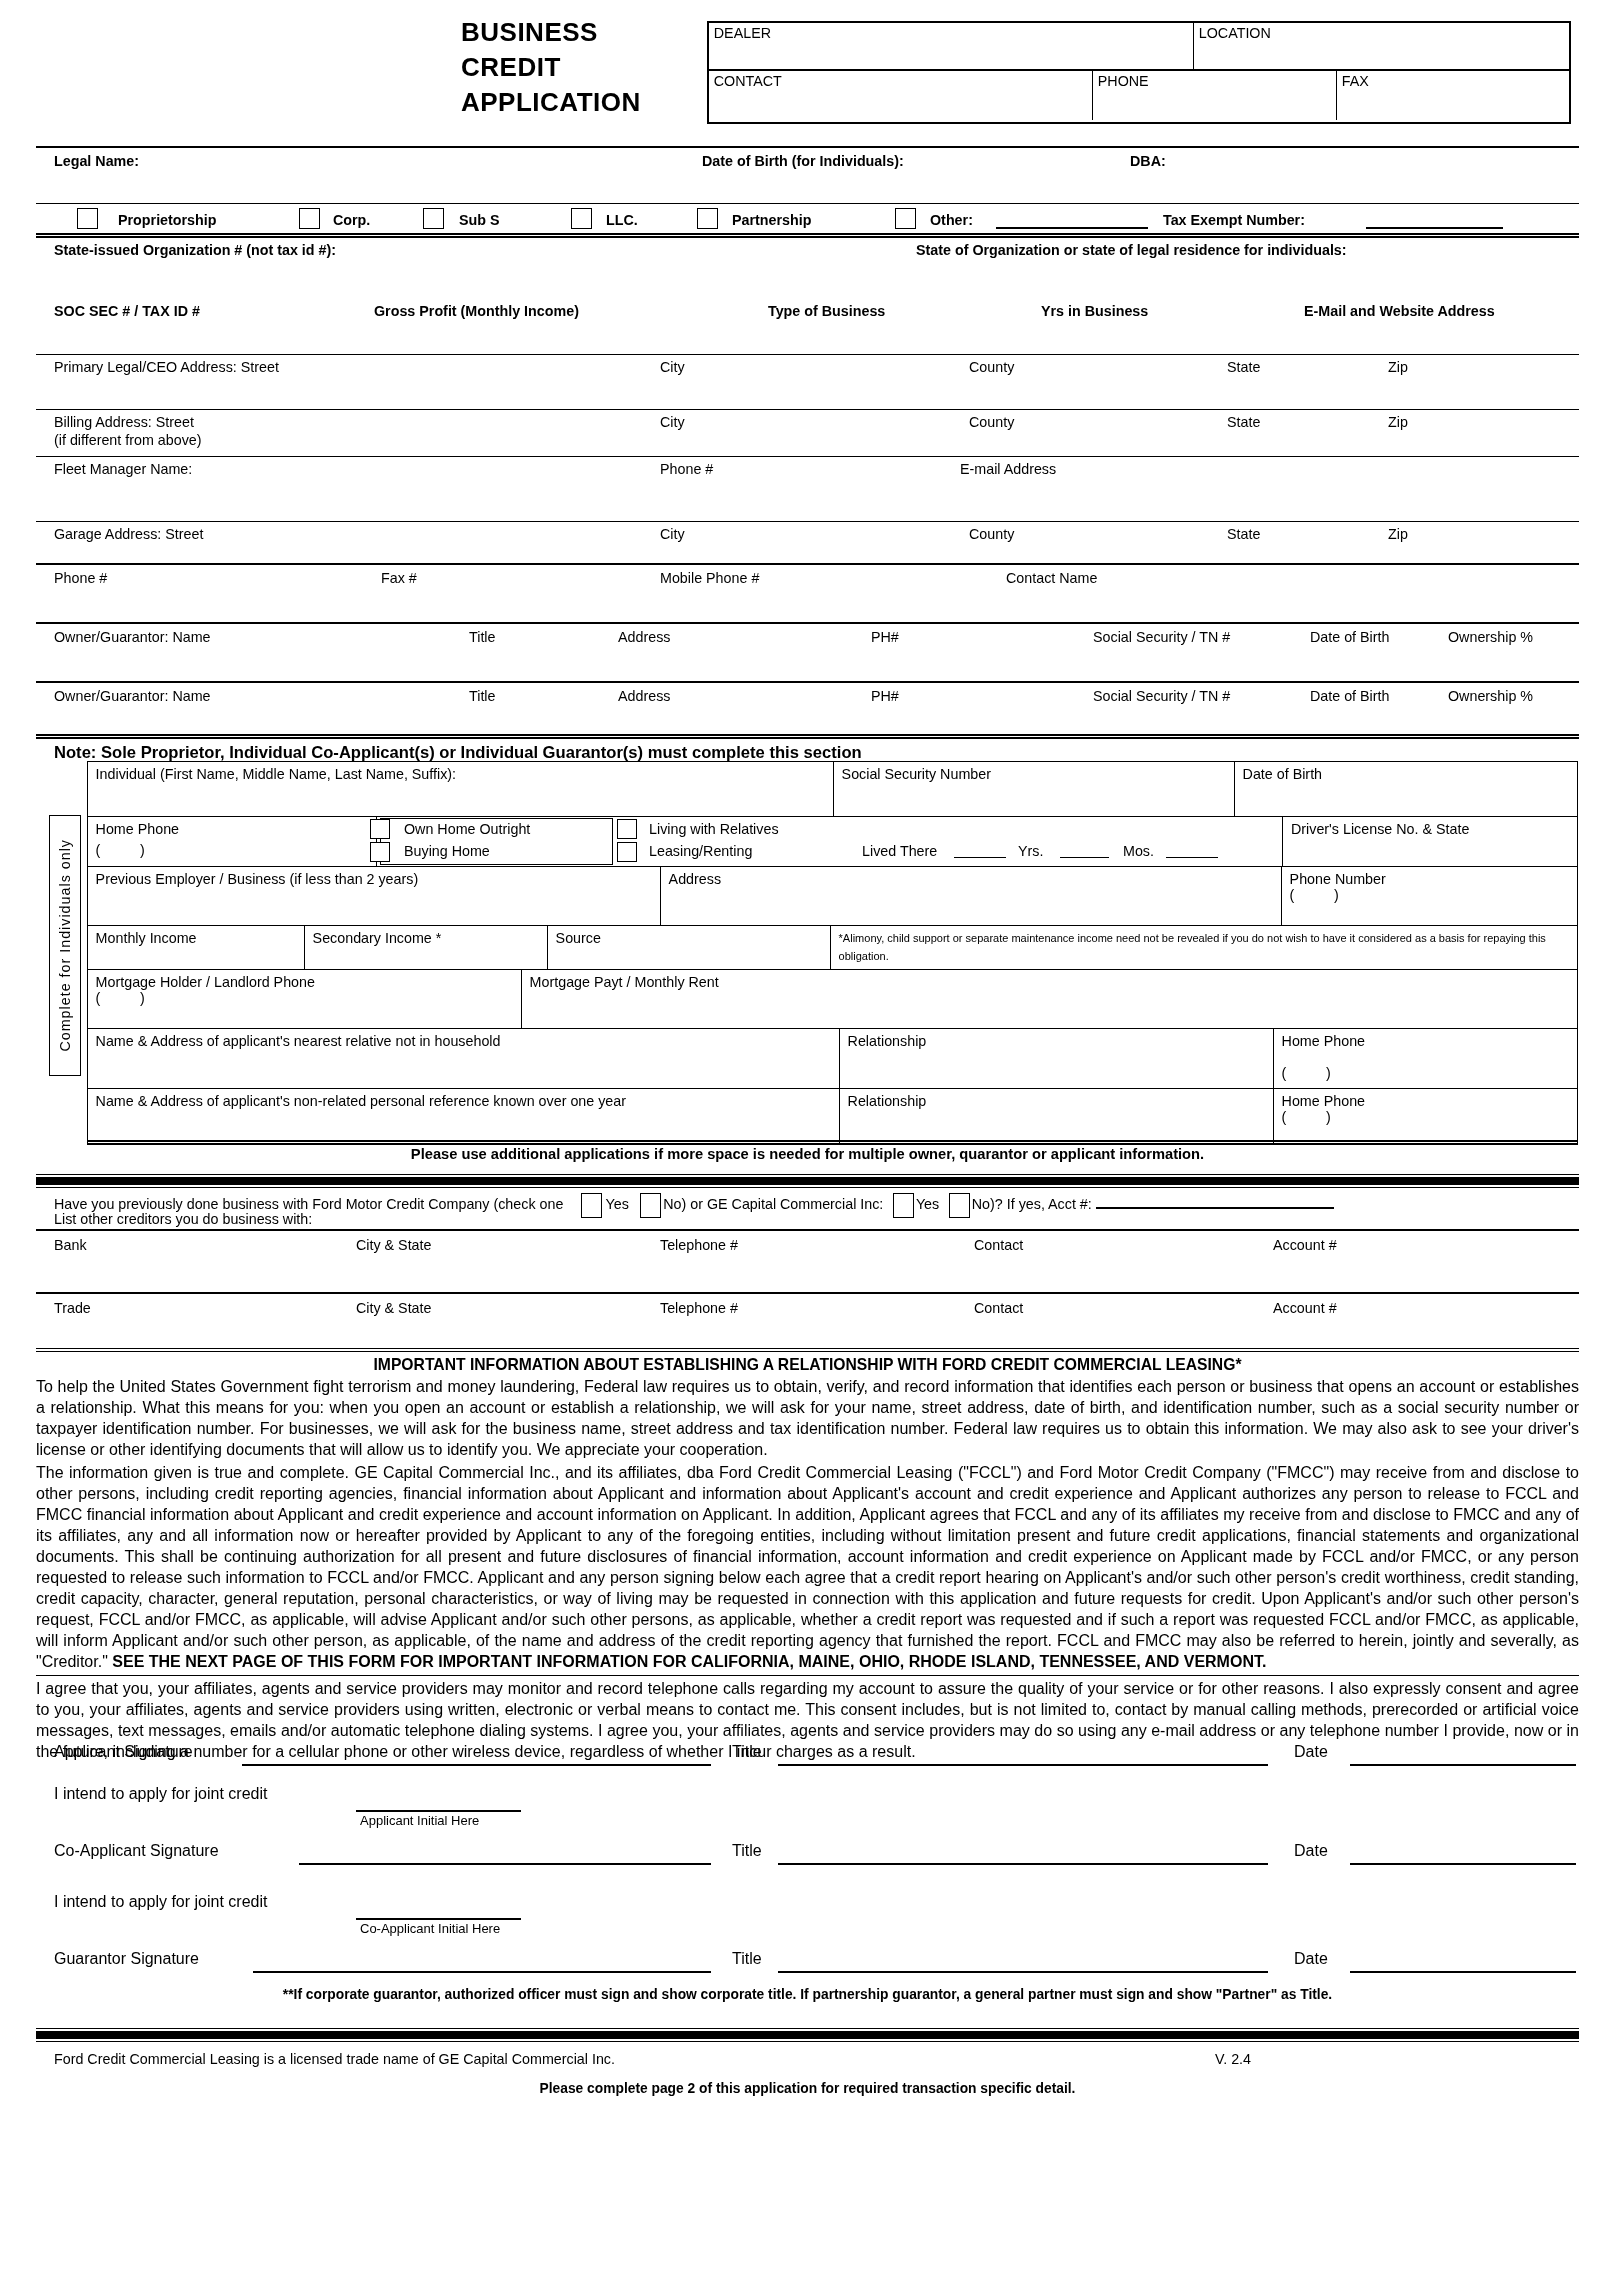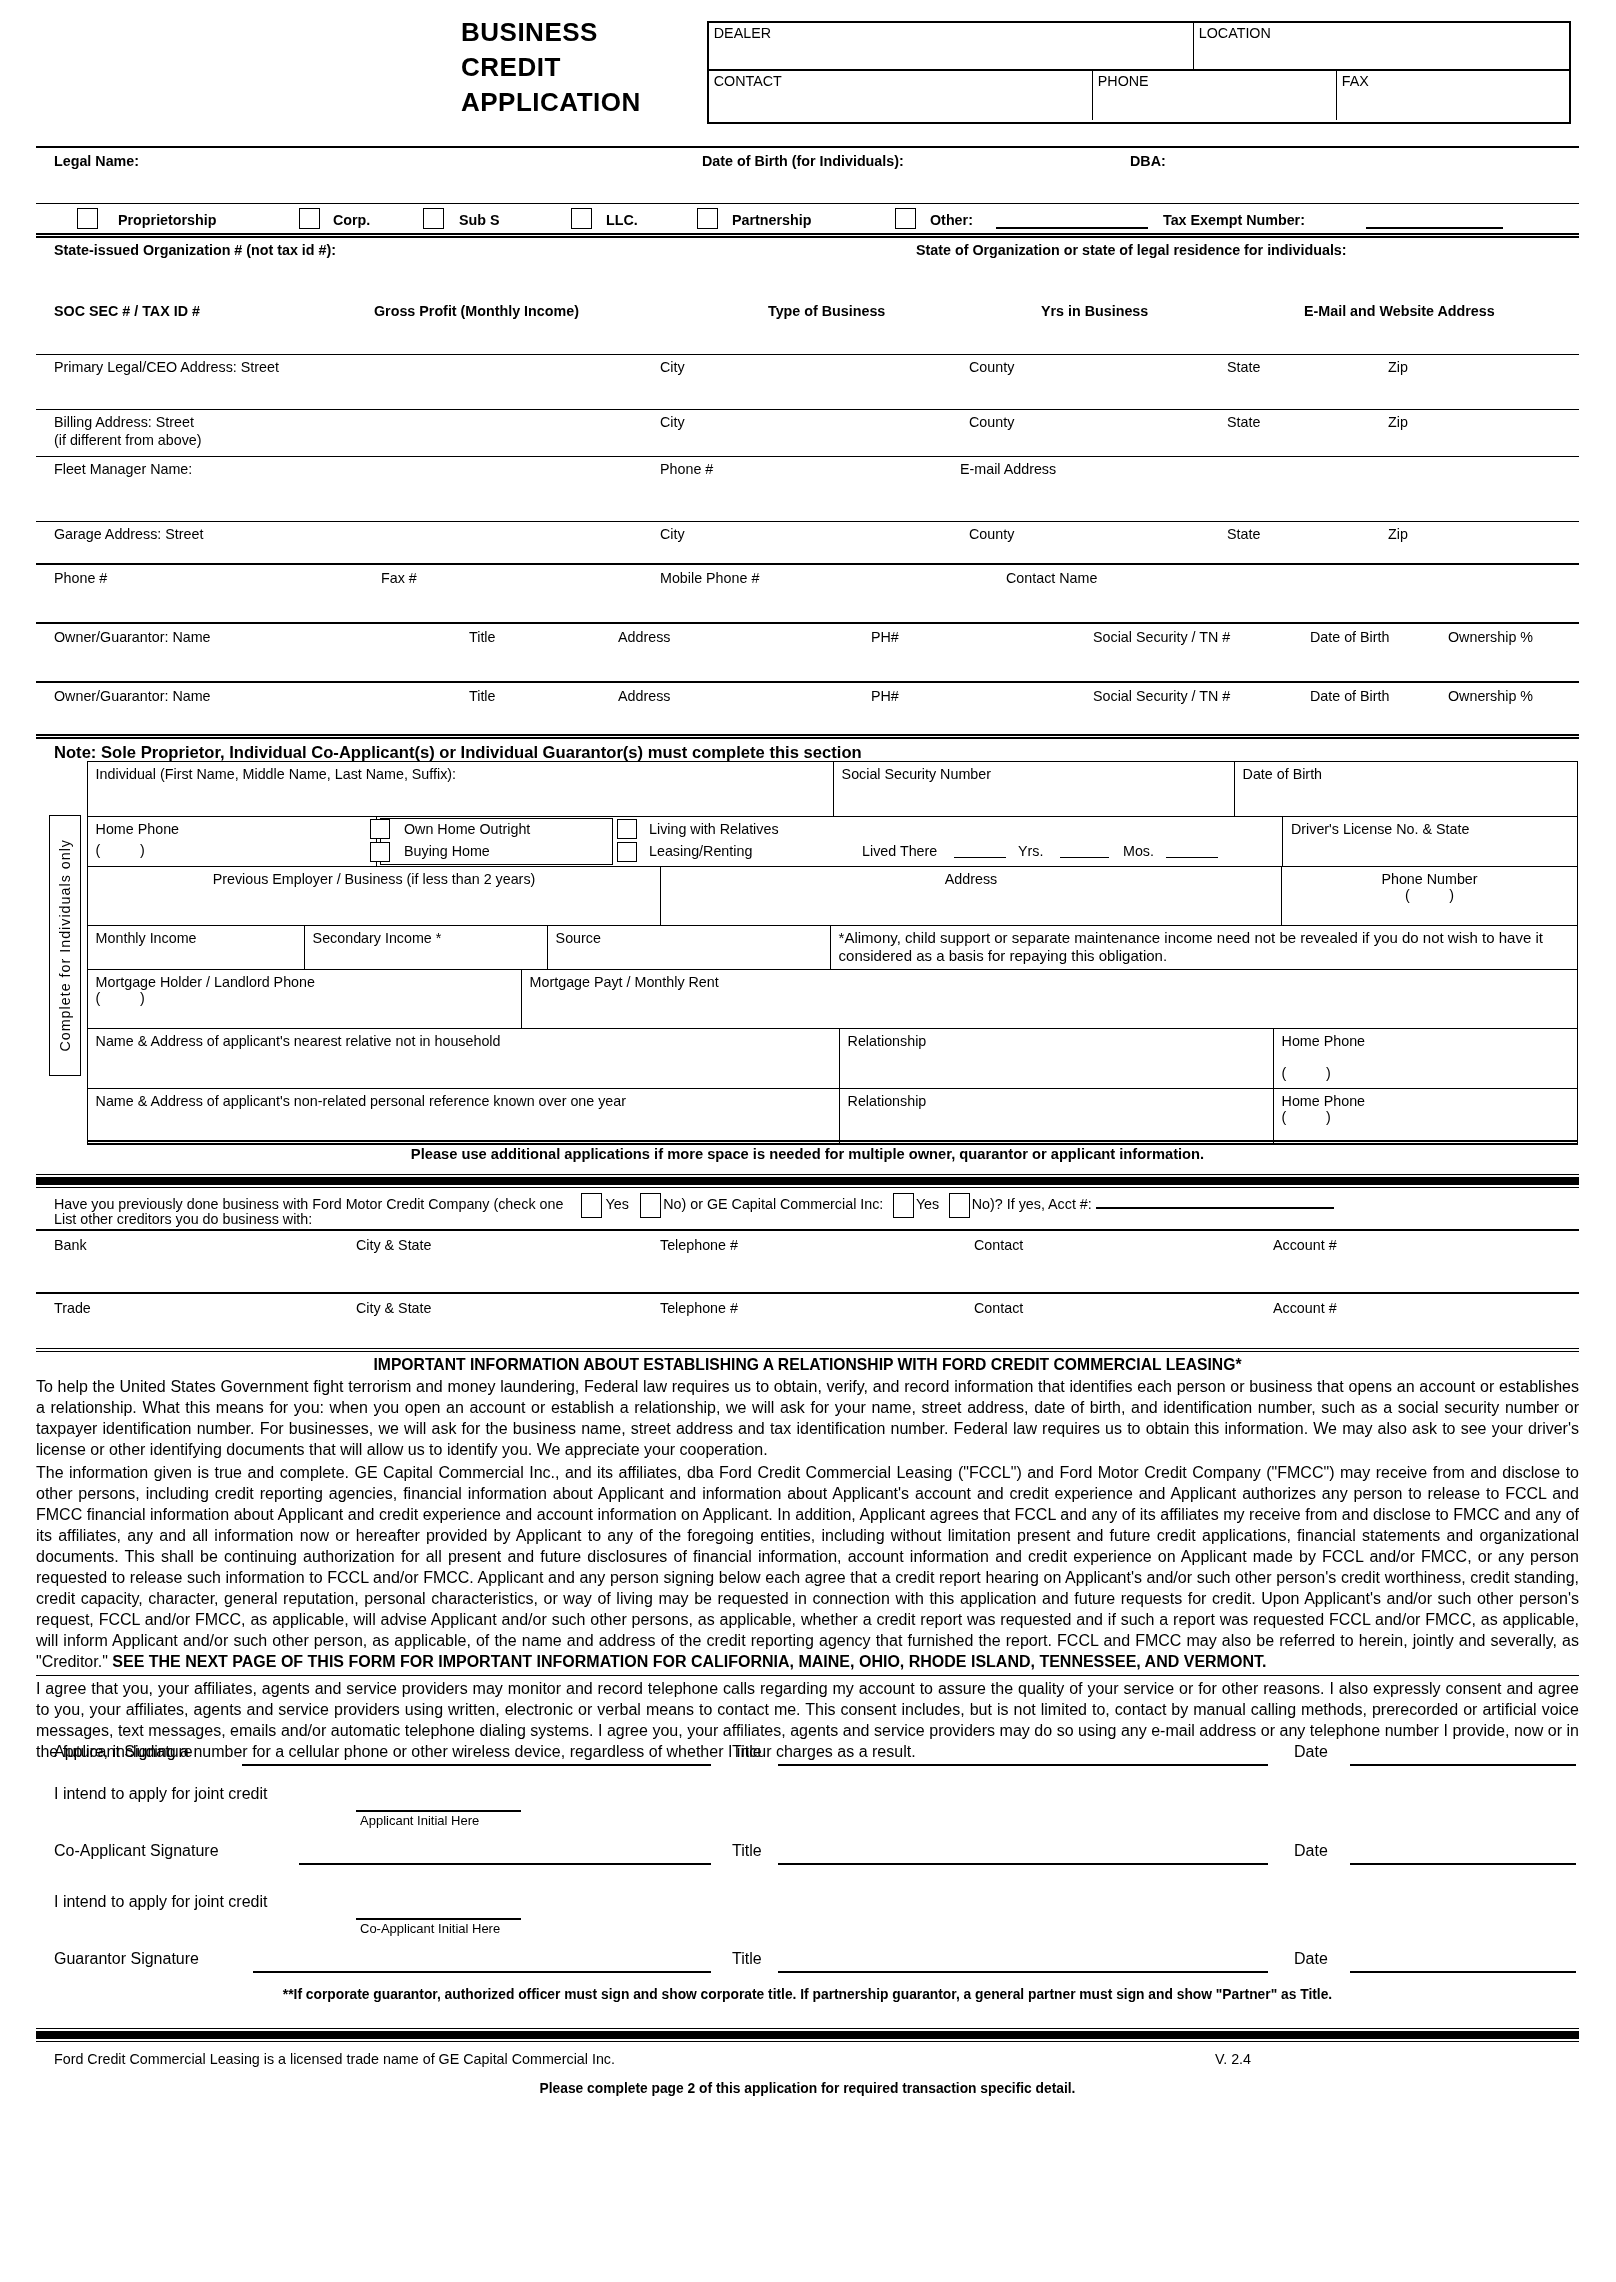--- a/index.html
+++ b/index.html
@@ -199,34 +199,34 @@
         <span class="lbl" style="left:774px;top:26px;">Lived There</span>
         <div class="uline" style="left:866px;top:40px;width:52px;border-bottom-width:1.9px;"></div>
         <span class="lbl" style="left:930px;top:26px;">Yrs.</span>
         <div class="uline" style="left:972px;top:40px;width:49px;border-bottom-width:1.9px;"></div>
         <span class="lbl" style="left:1035px;top:26px;">Mos.</span>
         <div class="uline" style="left:1078px;top:40px;width:52px;border-bottom-width:1.9px;"></div>
         <div class="abs" style="left:1194px;top:0;height:100%;border-left:1.9px solid #000;"></div>
         <span class="lbl" style="left:1203px;top:3.8px;">Driver's License No. &amp; State</span>
       </div>
 
-      <div class="trow" style="height:59px;text-align:center;">
+      <div class="trow" style="height:59px;">
         <div class="tcell" style="width:573px;"><span>Previous Employer / Business (if less than 2 years)</span></div>
         <div class="tcell" style="width:621px;"><span>Address</span></div>
         <div class="tcell nr" style="flex:1;">
           <span>Phone Number</span><br>
           <span class="pre">(          )</span>
         </div>
       </div>
 
       <div class="trow" style="height:44px;">
         <div class="tcell" style="width:217px;"><span>Monthly Income</span></div>
         <div class="tcell" style="width:243px;"><span>Secondary Income *</span></div>
         <div class="tcell" style="width:283px;"><span>Source</span></div>
-        <div class="tcell nr" style="flex:1;font-size:15px;line-height:18px;padding:2.9px 7.6px;"><span>*Alimony, child support or separate maintenance income need not be revealed if you do not wish to have it considered as a basis for repaying this obligation.</span></div>
+        <div class="tcell nr" style="flex:1;font-size:11px;line-height:18px;padding:2.9px 7.6px;"><span>*Alimony, child support or separate maintenance income need not be revealed if you do not wish to have it considered as a basis for repaying this obligation.</span></div>
       </div>
 
       <div class="trow" style="height:59px;">
         <div class="tcell" style="width:434px;">
           <span>Mortgage Holder / Landlord Phone</span><br>
           <span class="pre">(          )</span>
         </div>
         <div class="tcell nr" style="flex:1;"><span>Mortgage Payt / Monthly Rent</span></div>
       </div>
 

